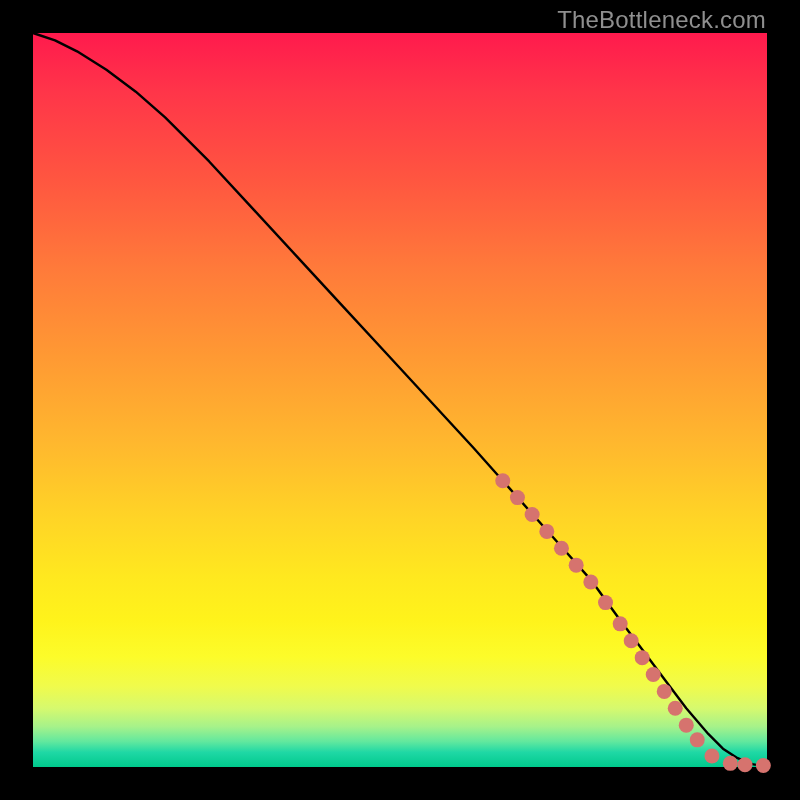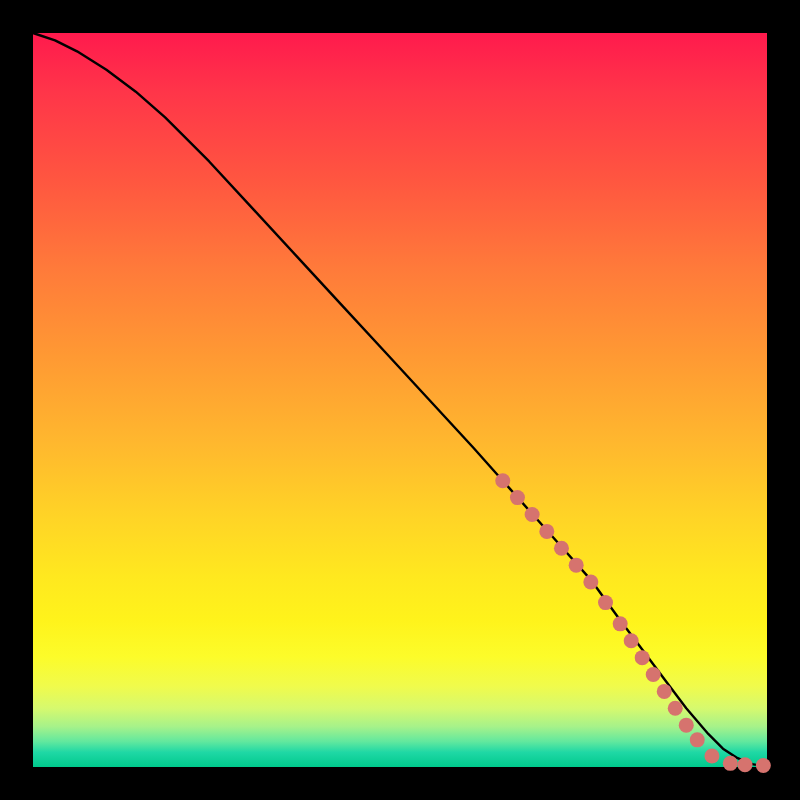--- a/index.html
+++ b/index.html
@@ -89,14 +89,15 @@
         <circle cx="642.25" cy="675.28" r="7.5" fill="#d6736e"></circle>
         <circle cx="653.26" cy="692.16" r="7.5" fill="#d6736e"></circle>
         <circle cx="664.27" cy="706.84" r="7.5" fill="#d6736e"></circle>
         <circle cx="678.95" cy="722.99" r="7.5" fill="#d6736e"></circle>
         <circle cx="697.30" cy="730.33" r="7.5" fill="#d6736e"></circle>
         <circle cx="711.98" cy="731.80" r="7.5" fill="#d6736e"></circle>
         <circle cx="730.33" cy="732.53" r="7.5" fill="#d6736e"></circle>
       </g>
   </svg>
 
+  <div class="watermark">TheBottleneck.com</div>
 
 </div>
 
 </body></html>

